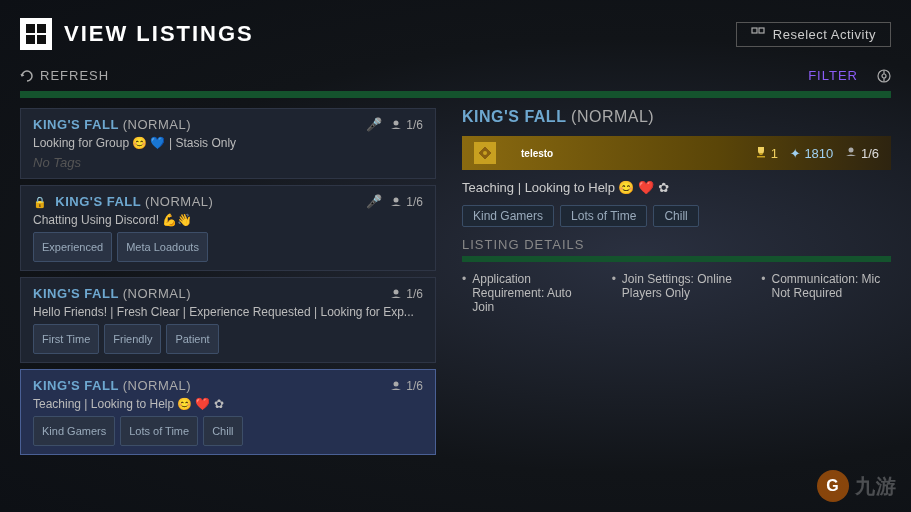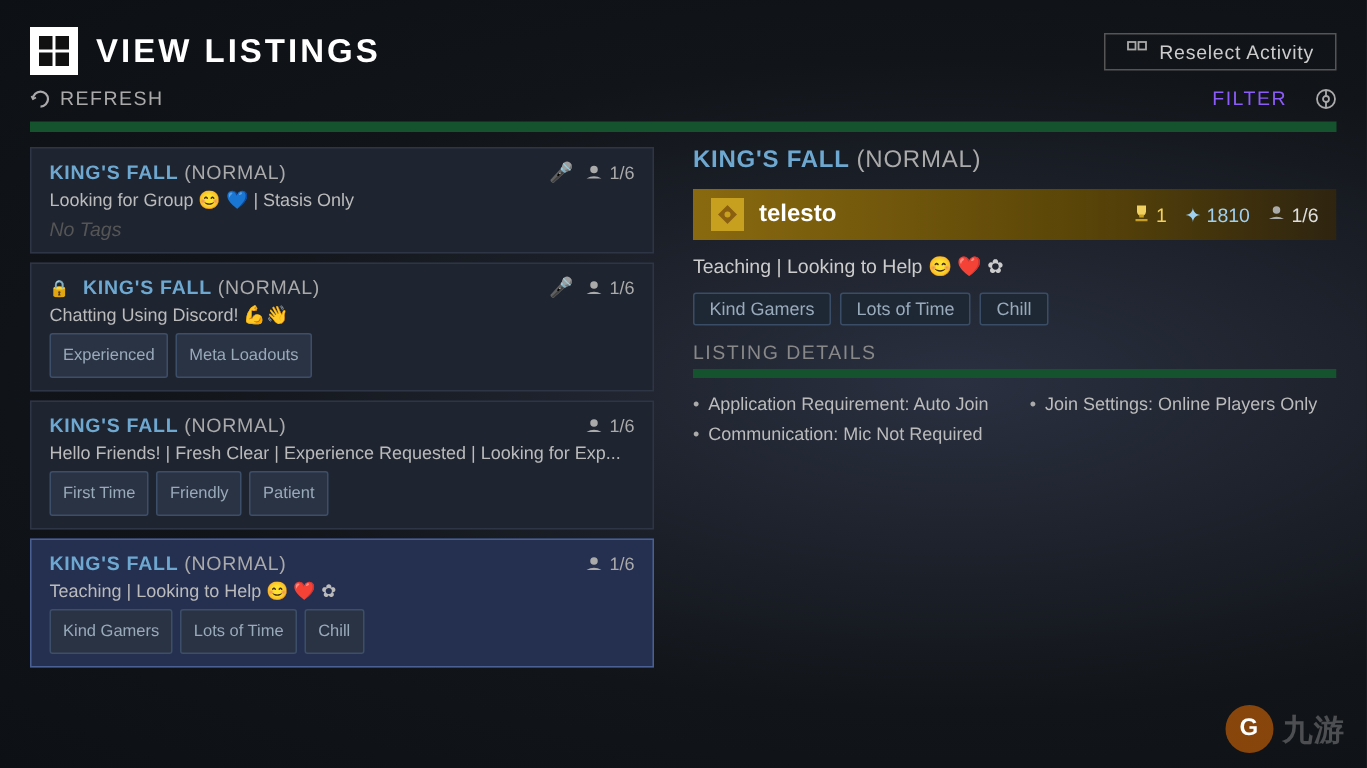--- a/index.html
+++ b/index.html
@@ -26,21 +26,21 @@
       display: flex;
       flex-direction: column;
       height: 100%;
       padding: 18px 20px 10px 20px;
     }
     
     .header {
       display: flex;
       align-items: center;
       justify-content: space-between;
-      margin-bottom: 8px;
+      margin-bottom: 18px;
     }
     .header-left {
       display: flex;
       align-items: center;
       gap: 12px;
     }
     .header-icon {
       width: 32px;
       height: 32px;
       background: #fff;
@@ -218,23 +218,24 @@
       width: 22px;
       height: 22px;
       background: #c8a020;
       display: flex;
       align-items: center;
       justify-content: center;
       font-size: 12px;
     }
     .host-name {
       flex: 1;
-      font-size: 16px;
+      font-size: 10px;
       color: #fff;
       font-weight: 600;
+      margin-left: 15px;
     }
     .host-stats {
       display: flex;
       align-items: center;
       gap: 12px;
       font-size: 13px;
       color: #ddd;
     }
     .host-stats .trophies { color: #f0d060; }
     .host-stats .light { color: #a0d0f0; }
@@ -260,21 +261,21 @@
       font-size: 13px;
       font-weight: 400;
       color: #888;
       text-transform: uppercase;
       letter-spacing: 1px;
       border-bottom: 6px solid #14532d;
       padding-bottom: 4px;
     }
     .listing-details-grid {
       display: grid;
-      grid-template-columns: 1fr 1fr;
+      grid-template-columns: 1fr 1fr 1fr;
       gap: 6px 20px;
     }
     .detail-item {
       display: flex;
       align-items: flex-start;
       gap: 6px;
       font-size: 12px;
       color: #bbb;
     }
     .detail-item::before {

